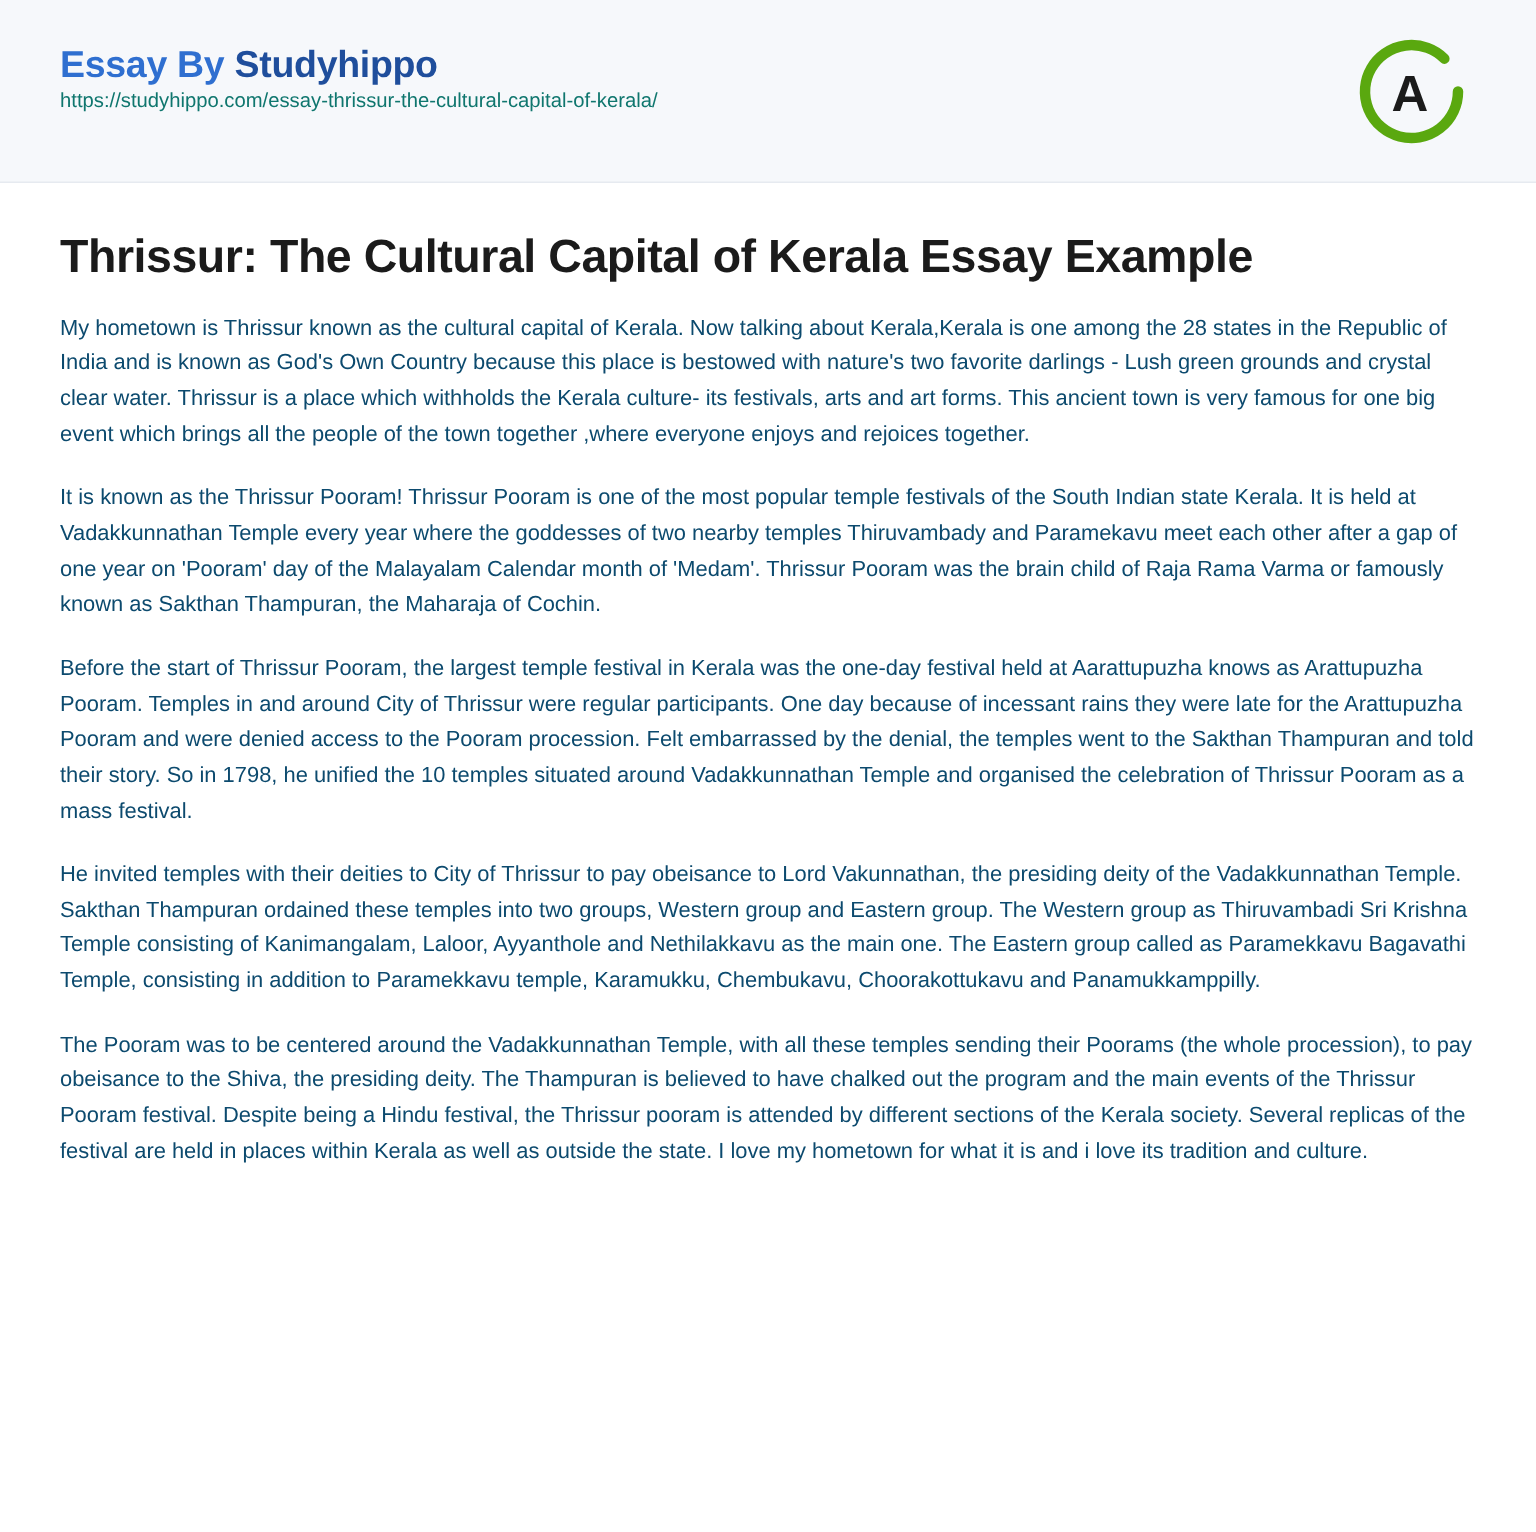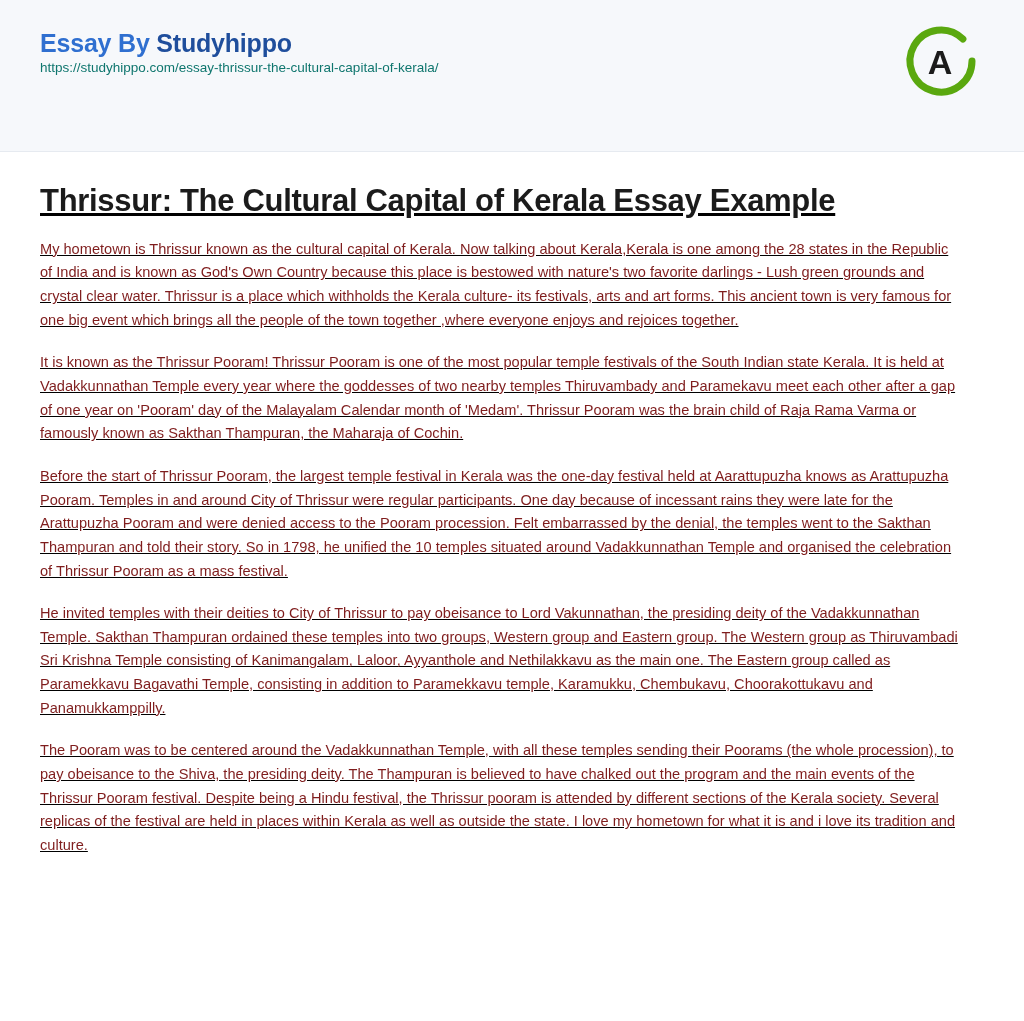--- a/index.html
+++ b/index.html
@@ -16,21 +16,21 @@
     width: 1024px;
     height: 1021px;
     position: relative;
     overflow: hidden;
     background: #ffffff;
   }
 
   
   .header {
     position: relative;
-    height: 152px;
+    height: 122px;
     background: #f6f8fb;
     border-bottom: 1px solid #e6eaf0;
     padding: 28px 40px 0 40px;
   }
   .brand {
     font-size: 25px;
     font-weight: bold;
     color: #2f6fd0;
     letter-spacing: -0.2px;
     line-height: 1.2;
@@ -49,35 +49,34 @@
   .logo {
     position: absolute;
     right: 44px;
     top: 22px;
     width: 78px;
     height: 78px;
   }
 
   
   .content {
-    padding: 30px 60px 24px 40px;
-    text-decoration: underline;
+    padding: 30px 36px 24px 40px;
   }
   .doc-title {
     font-size: 31px;
     line-height: 1.22;
     font-weight: bold;
     color: #1b1b1b;
     margin: 0 0 18px 0;
     letter-spacing: -0.3px;
   }
   .para {
     font-size: 14.6px;
     line-height: 1.62;
-    color: #7f1d1d;
+    color: #0c4a6e;
     margin: 0 0 19px 0;
     text-align: left;
   }
   .para:last-child { margin-bottom: 0; }
 </style>
 </head>
 <body>
 
 <div class="page">
 

